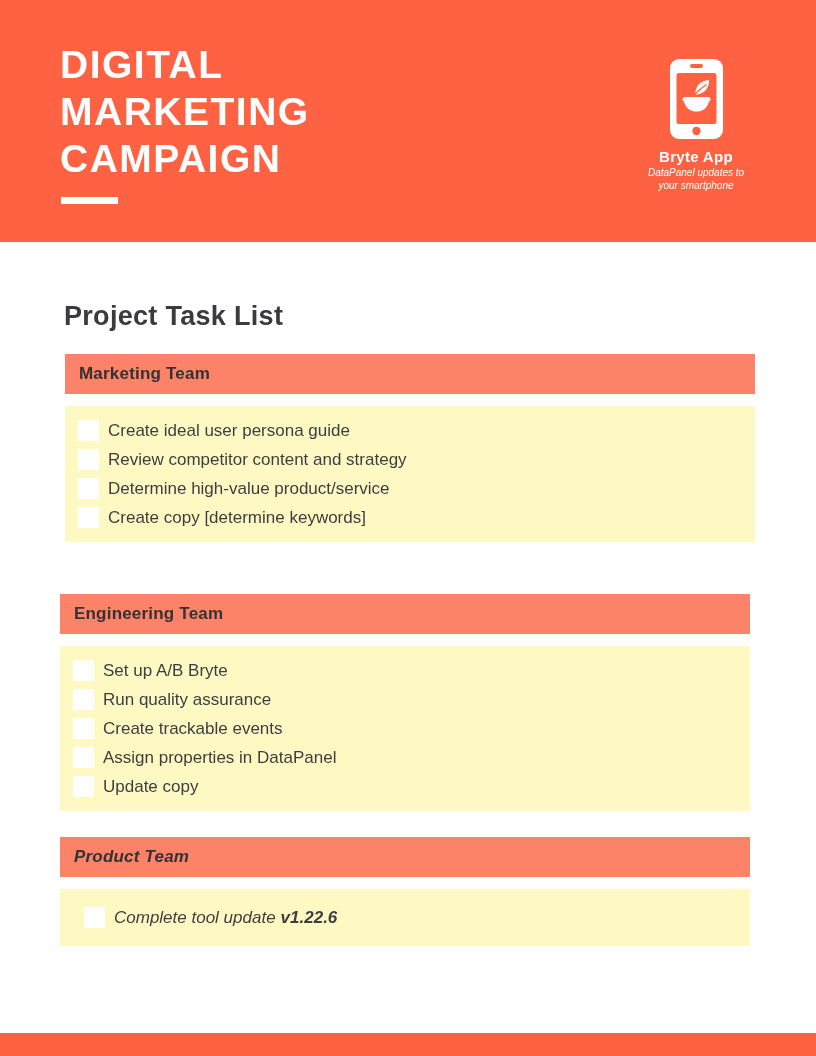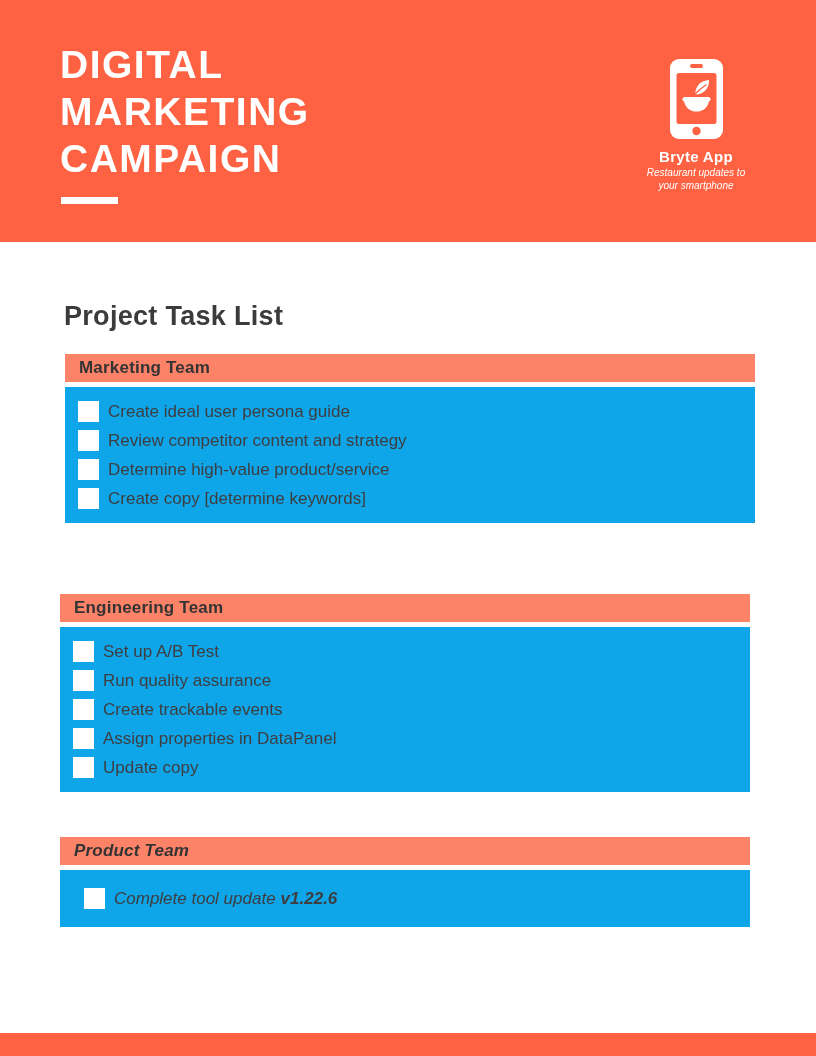--- a/index.html
+++ b/index.html
@@ -35,26 +35,26 @@
     position:absolute; left:64px; top:301px;
     font-size:27px; font-weight:bold; color:#3B3B3E; letter-spacing:0.3px;
   }
 
   .section { position:absolute; width:690px; }
   #sec-marketing   { left:65px; top:354px; }
   #sec-engineering { left:60px; top:594px; }
   #sec-product     { left:60px; top:837px;font-style:italic; }
 
   .section-bar {
-    height:28px; background:#FC8268;
+    height:40px; background:#FC8268;
     display:flex; align-items:center; padding-left:14px; box-sizing:border-box;
     font-size:17px; font-weight:bold; color:#333333; letter-spacing:0.2px;
   }
   .section-panel {
-    margin-top:5px; background:#0ea5e9; padding:10px 0;
+    margin-top:12px; background:#fef9c3; padding:10px 0;
   }
   #sec-product .section-panel { padding:14px 11px; }
 
   .task-row { display:flex; align-items:center; height:29px; }
   .checkbox {
     width:21px; height:21px; background:#ffffff; margin-left:13px; flex:none;
   }
   .task-label { margin-left:9px; font-size:17px; color:#3E3E40; }
   .task-label b, .task-bold { font-weight:bold; color:#3E3E40; font-size:17px; }
   .task-bold { margin-left:5px; }
@@ -84,21 +84,21 @@
       <g>
         <path d="M14 41 a12.5 11.5 0 0 0 25 0 z" fill="#ffffff"></path>
         <rect x="12.5" y="38" width="28" height="4.5" rx="2.2" fill="#ffffff"></rect>
         <path d="M25 35 C26 26, 31 21.5, 39 21 C39.5 29, 34 34.5, 27 35.5 Z" fill="#ffffff"></path>
         <path d="M24.5 35.5 q6 -6 12 -10" stroke="#FF6242" stroke-width="1.2" fill="none"></path>
       </g>
       <circle cx="26.5" cy="72" r="4.2" fill="#FF6242"></circle>
     </svg>
     <div class="logo-name">Bryte App</div>
     <div class="logo-tagline">
-      <div>Restaurant updates to</div>
+      <div>DataPanel updates to</div>
       <div>your smartphone</div>
     </div>
   </div>
 </div>
 
 <div class="page-heading">Project Task List</div>
 
 <div class="section" id="sec-marketing">
   <div class="section-bar">
     <span>Marketing Team</span>
@@ -123,21 +123,21 @@
   </div>
 </div>
 
 <div class="section" id="sec-engineering">
   <div class="section-bar">
     <span>Engineering Team</span>
   </div>
   <div class="section-panel">
     <div class="task-row">
       <div class="checkbox"></div>
-      <span class="task-label">Set up A/B Test</span>
+      <span class="task-label">Set up A/B Bryte</span>
     </div>
     <div class="task-row">
       <div class="checkbox"></div>
       <span class="task-label">Run quality assurance</span>
     </div>
     <div class="task-row">
       <div class="checkbox"></div>
       <span class="task-label">Create trackable events</span>
     </div>
     <div class="task-row">

